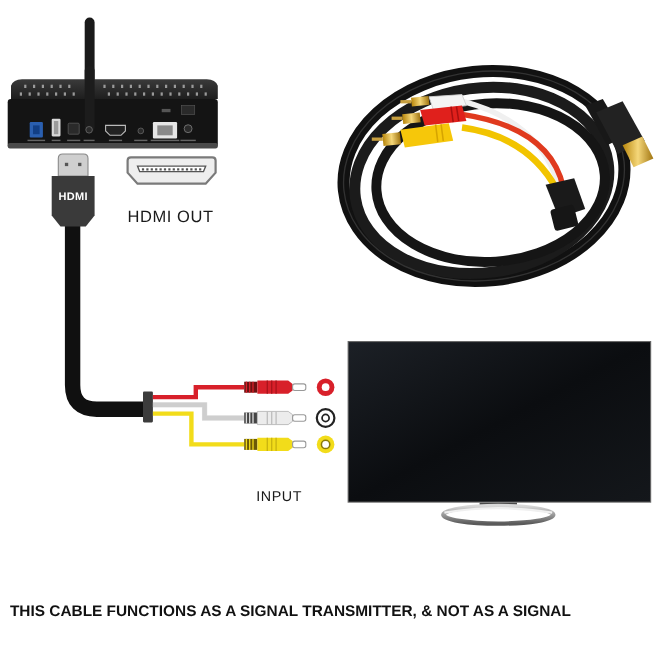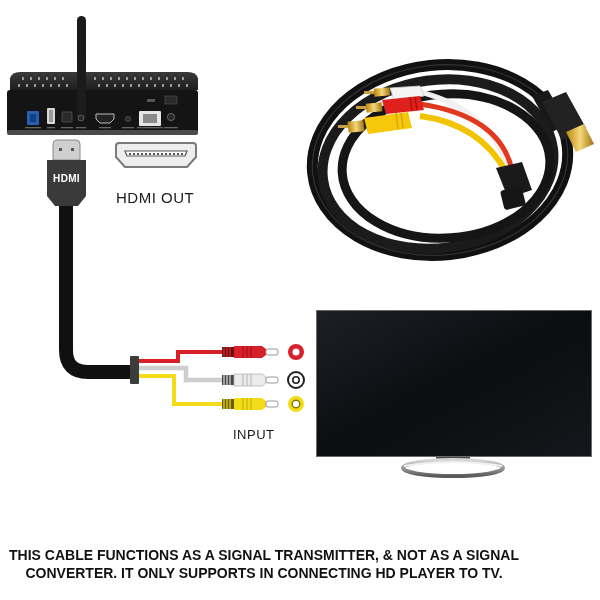--- a/index.html
+++ b/index.html
@@ -1,21 +1,21 @@
 <!DOCTYPE html>
 <html><head>
 <meta charset="utf-8">
 <style>
   html, body { margin: 0; padding: 0; background: #ffffff; }
   body { width: 600px; height: 600px; position: relative; overflow: hidden;
          font-family: "Liberation Sans", "DejaVu Sans", sans-serif; }
   .abs { position: absolute; }
   .label { font-weight: 400; color: #1a1a1a; letter-spacing: 0.5px; margin-top: 17px; }
   #hdmi-out-label { left: 116px; top: 172px; font-size: 15px; }
-  #input-label { left: 233px; top: 410px; font-size: 13px; }
+  #input-label { left: 233px; top: 426px; font-size: 13px; }
   #caption { left: 0; top: 546px; width: 528px; text-align: center;
              font-size: 14px; font-weight: 700; color: #111; line-height: 18px; }
   #caption div { white-space: nowrap; }
   svg { position: absolute; left: 0; top: 0; }
 </style>
 </head>
 <body>
 
 <svg width="600" height="600" viewBox="0 0 600 600">
   <defs>
@@ -267,14 +267,13 @@
     <path d="M542 102 L566 92 L586 128 L562 140 Z" fill="#222"></path>
     <path d="M566 132 L584 124 L594 144 L576 152 Z" fill="url(#gold)"></path>
   </g>
 </svg>
 
 <div id="hdmi-out-label" class="abs label">HDMI OUT</div>
 <div id="input-label" class="abs label">INPUT</div>
 
 <div id="caption" class="abs">
   <div>THIS CABLE FUNCTIONS AS A SIGNAL TRANSMITTER, &amp; NOT AS A SIGNAL</div>
-  <div>CONVERTER. IT ONLY SUPPORTS IN CONNECTING HD PLAYER TO TV.</div>
 </div>
 
 </body></html>

